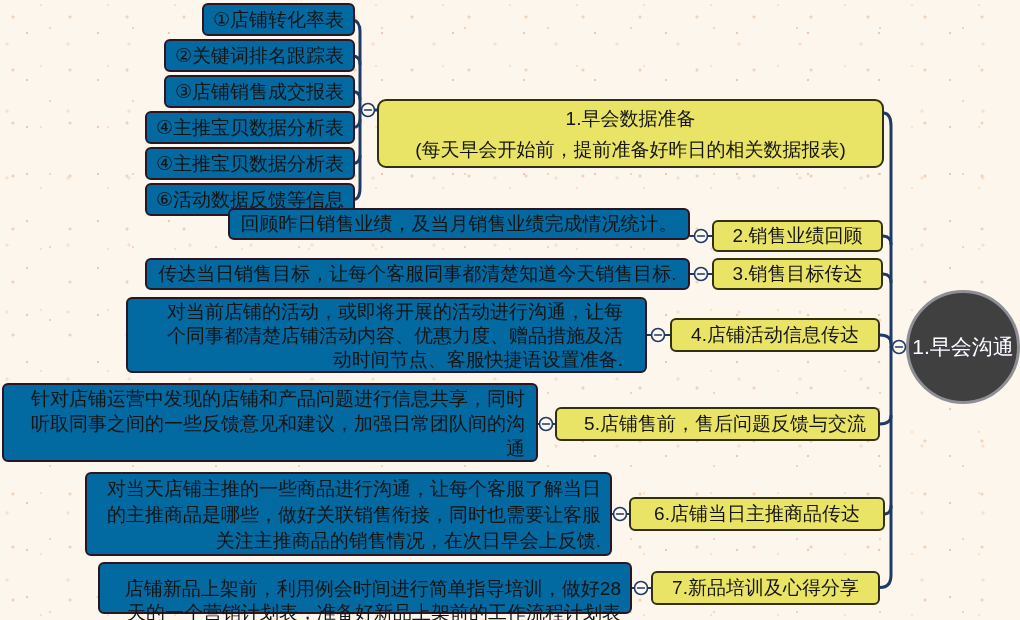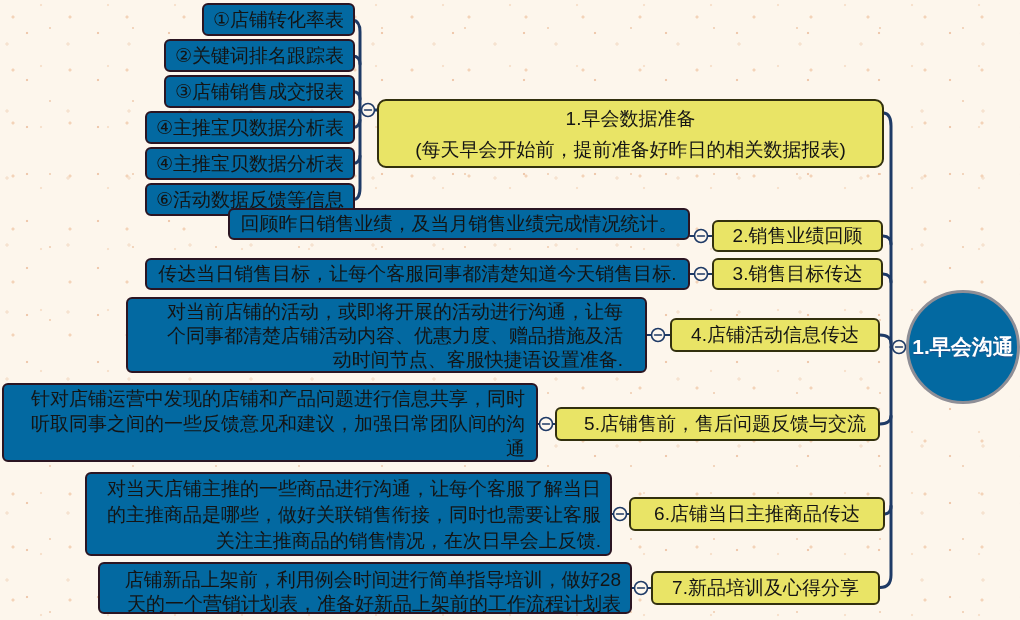--- a/index.html
+++ b/index.html
@@ -43,29 +43,29 @@
   .p2{left:228px;top:208px;width:462px;height:32px;}
   .y2{left:712px;top:220px;width:171px;height:32px;}
   .p3{left:145px;top:258px;width:545px;height:32px;}
   .y3{left:712px;top:258px;width:171px;height:32px;}
   .p4{left:126px;top:297px;width:521px;height:76px;line-height:24px;padding:1px 22px;}
   .y4{left:670px;top:318px;width:210px;height:34px;}
   .p5{left:2px;top:383px;width:536px;height:79px;line-height:25px;padding:1px 11px;}
   .y5{left:555px;top:407px;width:325px;height:34px;padding-left:15px;}
   .p6{left:85px;top:472px;width:527px;height:84px;line-height:26px;padding:2px 9px;}
   .y6{left:629px;top:497px;width:256px;height:34px;}
-  .p7{left:98px;top:562px;width:534px;height:52px;line-height:24px;padding:4px 9px;}
+  .p7{left:98px;top:562px;width:534px;height:52px;line-height:24px;padding:13px 9px;}
   .y7{left:651px;top:571px;width:229px;height:34px;}
   
   .root{
     position:absolute;left:906px;top:290px;width:114px;height:114px;
     box-sizing:border-box;border-radius:50%;
-    background:#0369a1;border:3px solid #8e8e96;
+    background:#404040;border:3px solid #8e8e96;
     display:flex;align-items:center;justify-content:center;
-    color:#ffffff;font-size:21px;font-weight:bold;white-space:nowrap;
+    color:#ffffff;font-size:21px;font-weight:normal;white-space:nowrap;
     text-shadow:0 1px 1px rgba(70,50,110,.45);
   }
 </style>
 </head>
 <body>
 
 <div class="canvas">
 
   <svg class="wires" width="1020" height="620" viewBox="0 0 1020 620">
     <g stroke="#1e3a66" fill="none" stroke-linecap="round">

